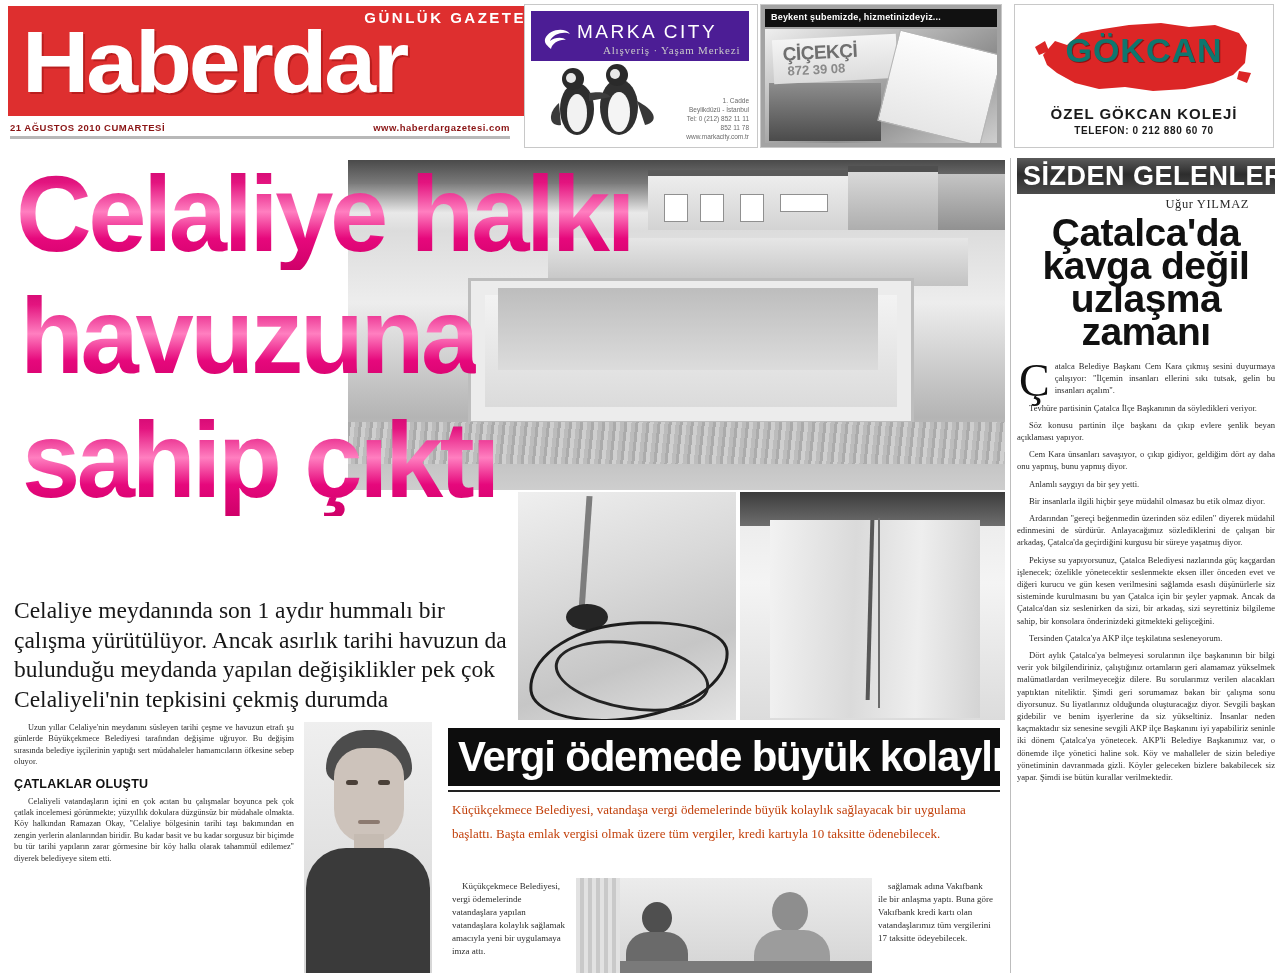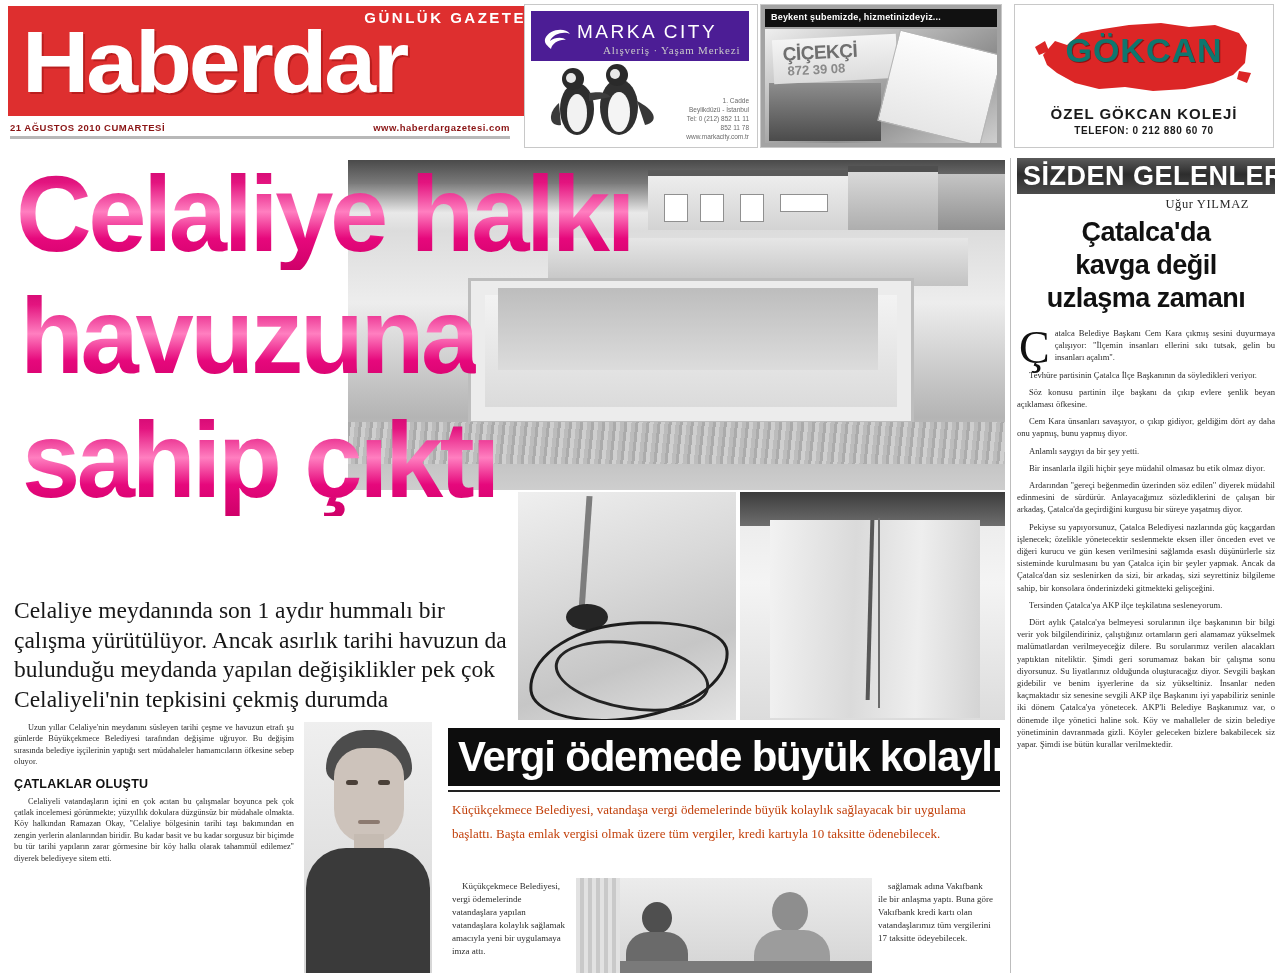--- a/index.html
+++ b/index.html
@@ -450,21 +450,21 @@
     color: #2b2b2b;
     margin-top: 3px;
     padding-right: 26px;
     box-sizing: border-box;
   }
   #sg-headline {
     width: 258px;
     text-align: center;
     font-family: "Liberation Sans", sans-serif;
     font-weight: bold;
-    font-size: 27px;
+    font-size: 39px;
     line-height: 33px;
     letter-spacing: -0.5px;
     color: #111111;
     margin-top: 4px;
   }
   #sg-body {
     width: 258px;
     margin-top: 12px;
   }
   #sg-dropcap {
@@ -641,21 +641,21 @@
   <div id="sg-byline">Uğur YILMAZ</div>
   <div id="sg-headline">
     <div>Çatalca'da</div>
     <div>kavga değil</div>
     <div>uzlaşma zamanı</div>
   </div>
   <div id="sg-body">
     <span id="sg-dropcap">Ç</span>
     <p class="sg-p first">atalca Belediye Başkanı Cem Kara çıkmış sesini duyurmaya çalışıyor: "İlçemin insanları ellerini sıkı tutsak, gelin bu insanları açalım".</p>
     <p class="sg-p">Tevhüre partisinin Çatalca İlçe Başkanının da söyledikleri veriyor.</p>
-    <p class="sg-p">Söz konusu partinin ilçe başkanı da çıkıp evlere şenlik beyan açıklaması öfkesine.</p>
+    <p class="sg-p">Söz konusu partinin ilçe başkanı da çıkıp evlere şenlik beyan açıklaması yapıyor.</p>
     <p class="sg-p">Cem Kara ünsanları savaşıyor, o çıkıp gidiyor, geldiğim dört ay daha onu yapmış, bunu yapmış diyor.</p>
     <p class="sg-p">Anlamlı saygıyı da bir şey yetti.</p>
     <p class="sg-p">Bir insanlarla ilgili hiçbir şeye müdahil olmasaz bu etik olmaz diyor.</p>
     <p class="sg-p">Ardarından "gereçi beğenmedin üzerinden söz edilen" diyerek müdahil edinmesini de sürdürür. Anlayacağımız sözlediklerini de çalışan bir arkadaş, Çatalca'da geçirdiğini kurgusu bir süreye yaşatmış diyor.</p>
     <p class="sg-p">Pekiyse su yapıyorsunuz, Çatalca Belediyesi nazlarında güç kaçgardan işlenecek; özelikle yönetecektir seslenmekte eksen iller önceden evet ve diğeri kurucu ve gün kesen verilmesini sağlamda esaslı düşünürlerle siz sisteminde kurulmasını bu yan Çatalca için bir şeyler yapmak. Ancak da Çatalca'dan siz seslenirken da sizi, bir arkadaş, sizi seyrettiniz bilgileme sahip, bir konsolara önderinizdeki gitmekteki gelişceğini.</p>
     <p class="sg-p">Tersinden Çatalca'ya AKP ilçe teşkilatına sesleneyorum.</p>
     <p class="sg-p">Dört aylık Çatalca'ya belmeyesi sorularının ilçe başkanının bir bilgi verir yok bilgilendiriniz, çalıştığınız ortamların geri alamamaz yükselmek malümatlardan verilmeyeceğiz dilere. Bu sorularımız verilen alacakları yaptıktan niteliktir. Şimdi geri sorumamaz bakan bir çalışma sonu diyorsunuz. Su liyatlarınız olduğunda oluşturacağız diyor. Sevgili başkan gidebilir ve benim işyerlerine da siz yükseltiniz. İnsanlar neden kaçmaktadır siz senesine sevgili AKP ilçe Başkanını iyi yapabiliriz seninle iki dönem Çatalca'ya yönetecek. AKP'li Belediye Başkanımız var, o dönemde ilçe yönetici haline sok. Köy ve mahalleler de sizin belediye yönetiminin davranmada gizli. Köyler geleceken bizlere bakabilecek siz yapar. Şimdi ise bütün kurallar verilmektedir.</p>
   </div>
 </div>
 

